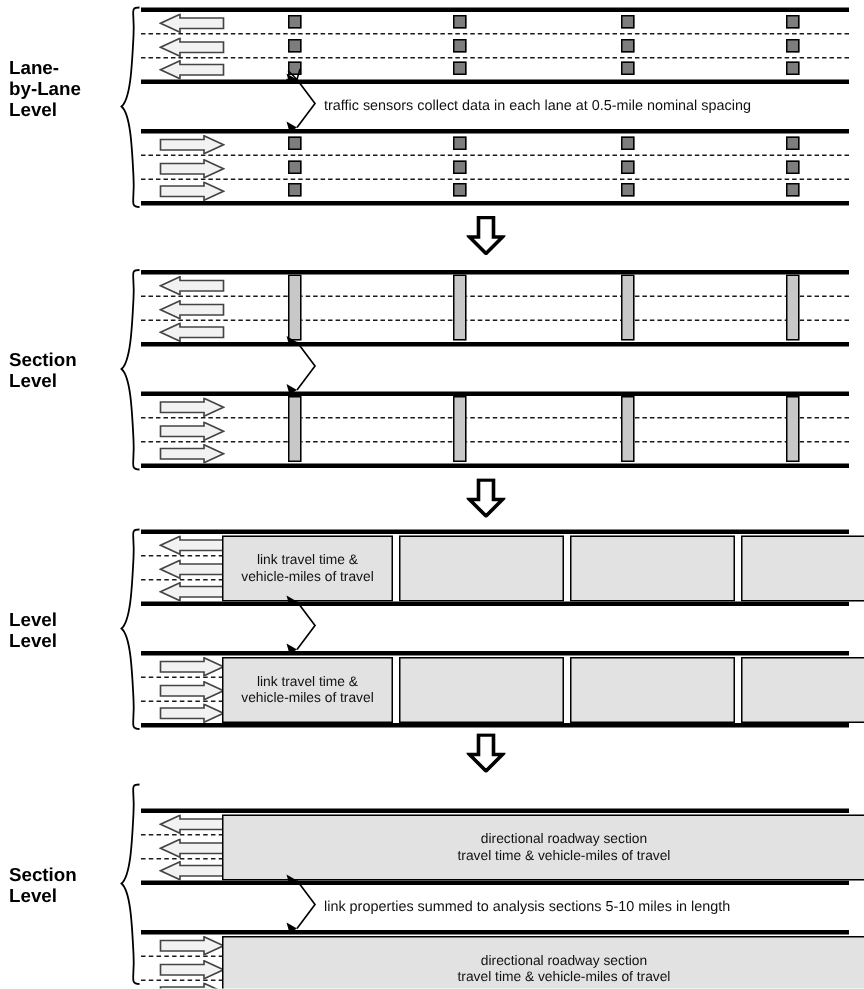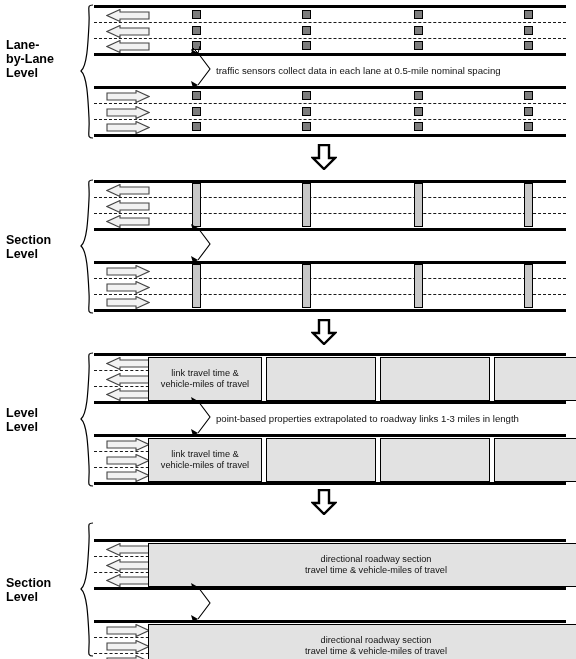--- a/index.html
+++ b/index.html
@@ -275,21 +275,20 @@
     <div class="gbox" style="top:9px;left:54px;width:114px;height:44px;">
       <span>
         <span style="display: block;">link travel time &amp;</span>
         <span style="display: block;">vehicle-miles of travel</span>
       </span>
     </div>
     <div class="gbox" style="top:9px;left:172px;width:110px;height:44px;"></div>
     <div class="gbox" style="top:9px;left:286px;width:110px;height:44px;"></div>
     <div class="gbox" style="top:9px;left:400px;width:110px;height:44px;"></div>
 
-    <div class="caption" style="top:65px;left:122px;">point-based properties extrapolated to roadway links 1-3 miles in length</div>
 
     <div class="connector" style="top:49px;left:96px;">
       <svg width="30" height="40" viewBox="0 0 30 40">
         <path d="M8,4 L20,20 L8,36" fill="none" stroke="#000" stroke-width="1.1"></path>
         <polygon points="8,4 1,0 3,7" fill="#000"></polygon>
         <polygon points="8,36 1,32 3,39" fill="#000"></polygon>
       </svg>
     </div>
 
     <div class="solid" style="top:86px;"></div>
@@ -366,20 +365,21 @@
         </svg>
     </div>
 
     <div class="gbox" style="top:9px;left:54px;width:456px;height:44px;">
       <span>
         <span style="display: block;">directional roadway section</span>
         <span style="display: block;">travel time &amp; vehicle-miles of travel</span>
       </span>
     </div>
 
+    <div class="caption" style="top:65px;left:122px;">link properties summed to analysis sections 5-10 miles in length</div>
 
     <div class="connector" style="top:49px;left:96px;">
       <svg width="30" height="40" viewBox="0 0 30 40">
         <path d="M8,4 L20,20 L8,36" fill="none" stroke="#000" stroke-width="1.1"></path>
         <polygon points="8,4 1,0 3,7" fill="#000"></polygon>
         <polygon points="8,36 1,32 3,39" fill="#000"></polygon>
       </svg>
     </div>
 
     <div class="solid" style="top:86px;"></div>

